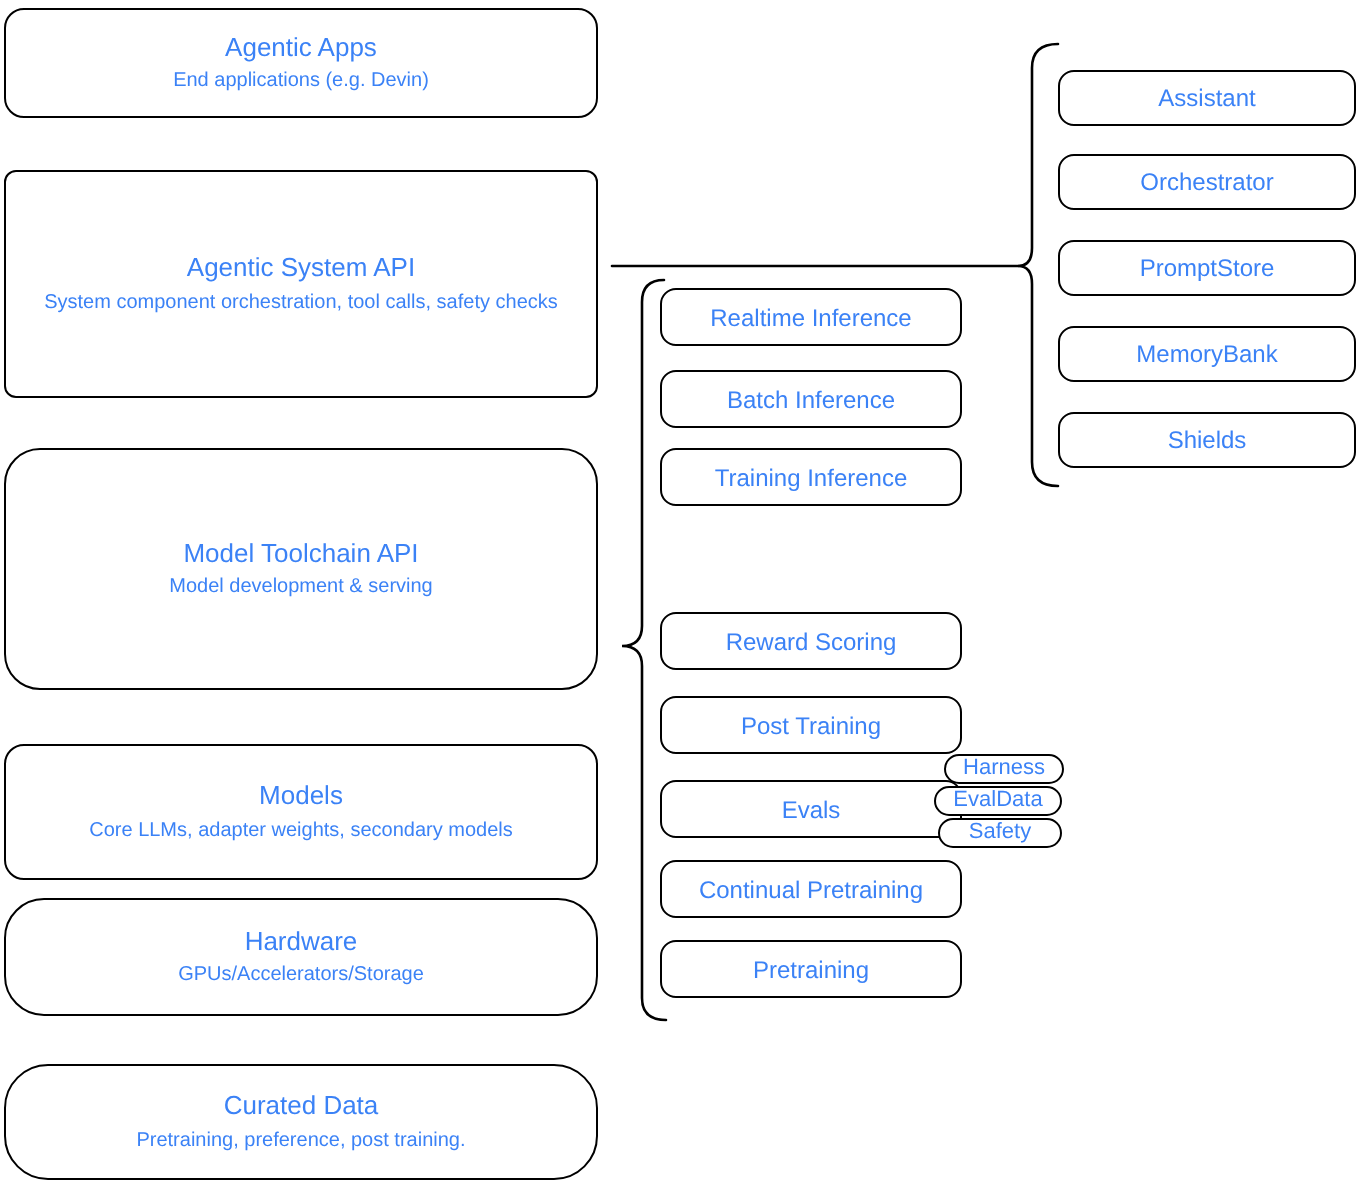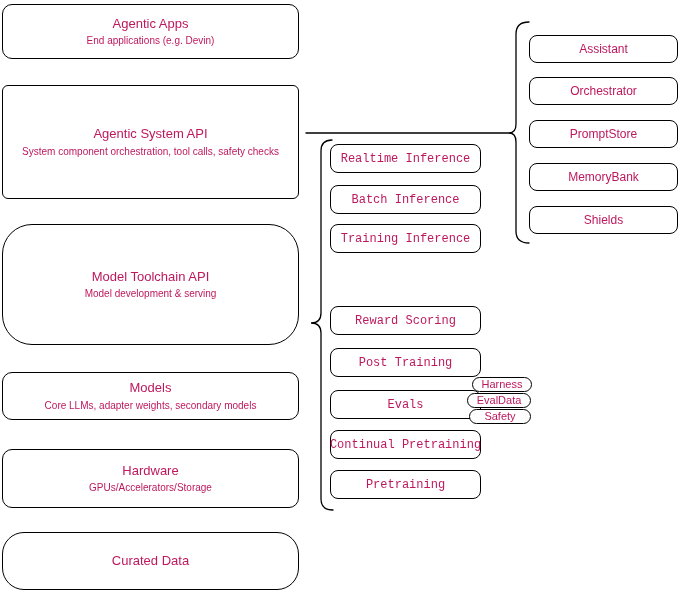--- a/index.html
+++ b/index.html
@@ -1,20 +1,20 @@
 <!DOCTYPE html>
 <html><head>
 <meta charset="utf-8">
 <style>
   html, body { margin:0; padding:0; background:#ffffff; }
   .canvas {
     position:relative;
     width:682px; height:591px;
     background:#ffffff;
-    color:#be185d;
+    color:#3b82f6;
     font-family:"Liberation Sans", sans-serif;
     overflow:hidden;
   }
   .overlay {
     position:absolute; left:0; top:0;
     pointer-events:none;
   }
   .stroke { fill:none; stroke:#000000; stroke-width:1.3; stroke-linecap:round; }
   .lbox {
     position:absolute; left:2px; width:297px;
@@ -23,21 +23,21 @@
     display:flex; flex-direction:column; align-items:center; justify-content:center;
     gap:4px; text-align:center; z-index:1;
   }
   .lbox .t { font-size:13px; line-height:1.1; }
   .lbox .s { font-size:10px; line-height:1.1; }
   .mbox {
     position:absolute; left:330px; width:151px; height:29px;
     border:1px solid #000000; border-radius:8px; background:#ffffff;
     box-sizing:border-box;
     display:flex; align-items:center; justify-content:center;
-    font-size:12px; z-index:2; white-space:nowrap;font-family:Liberation Mono, monospace;
+    font-size:12px; z-index:2; white-space:nowrap;
   }
   .rbox {
     position:absolute; left:529px; width:149px; height:28px;
     border:1px solid #000000; border-radius:8px; background:#ffffff;
     box-sizing:border-box;
     display:flex; align-items:center; justify-content:center;
     font-size:12px; z-index:2; white-space:nowrap;
   }
   .pill {
     position:absolute;
@@ -61,37 +61,38 @@
   <div class="lbox" style="top:4px;height:55px;border-radius:10px">
     <div class="t">Agentic Apps</div>
     <div class="s">End applications (e.g. Devin)</div>
   </div>
 
   <div class="lbox" style="top:85px;height:114px;border-radius:6px">
     <div class="t">Agentic System API</div>
     <div class="s">System component orchestration, tool calls, safety checks</div>
   </div>
 
-  <div class="lbox" style="top:224px;height:121px;border-radius:30px">
+  <div class="lbox" style="top:224px;height:121px;border-radius:18px">
     <div class="t">Model Toolchain API</div>
     <div class="s">Model development &amp; serving</div>
   </div>
 
-  <div class="lbox" style="top:372px;height:48px;border-radius:10px">
+  <div class="lbox" style="top:372px;height:68px;border-radius:10px">
     <div class="t">Models</div>
     <div class="s">Core LLMs, adapter weights, secondary models</div>
   </div>
 
-  <div class="lbox" style="top:449px;height:59px;border-radius:10px">
+  <div class="lbox" style="top:449px;height:59px;border-radius:20px">
     <div class="t">Hardware</div>
     <div class="s">GPUs/Accelerators/Storage</div>
   </div>
 
   <div class="lbox" style="top:532px;height:58px;border-radius:22px">
     <div class="t">Curated Data</div>
+    <div class="s">Pretraining, preference, post training.</div>
   </div>
 
   <div class="mbox" style="top:144px">Realtime Inference</div>
   <div class="mbox" style="top:185px">Batch Inference</div>
   <div class="mbox" style="top:224px">Training Inference</div>
   <div class="mbox" style="top:306px">Reward Scoring</div>
   <div class="mbox" style="top:348px">Post Training</div>
   <div class="mbox" style="top:390px">Evals</div>
   <div class="mbox" style="top:430px">Continual Pretraining</div>
   <div class="mbox" style="top:470px">Pretraining</div>

